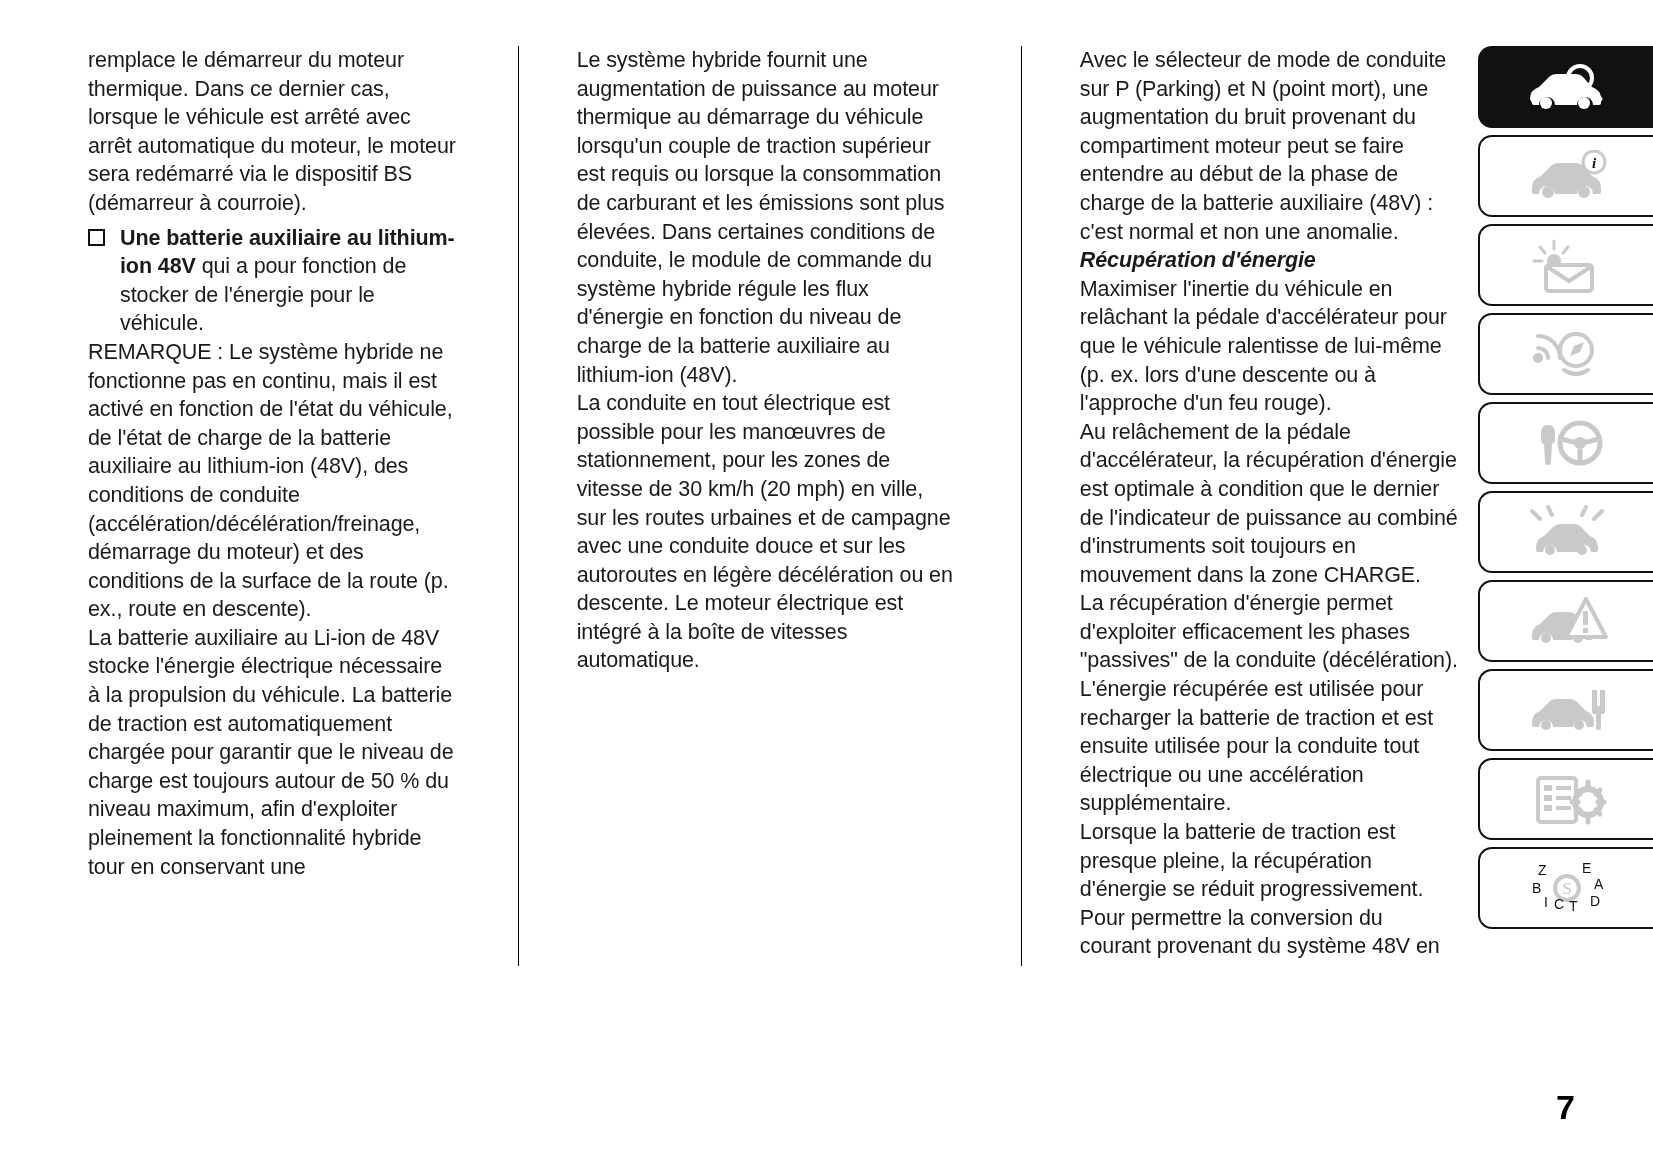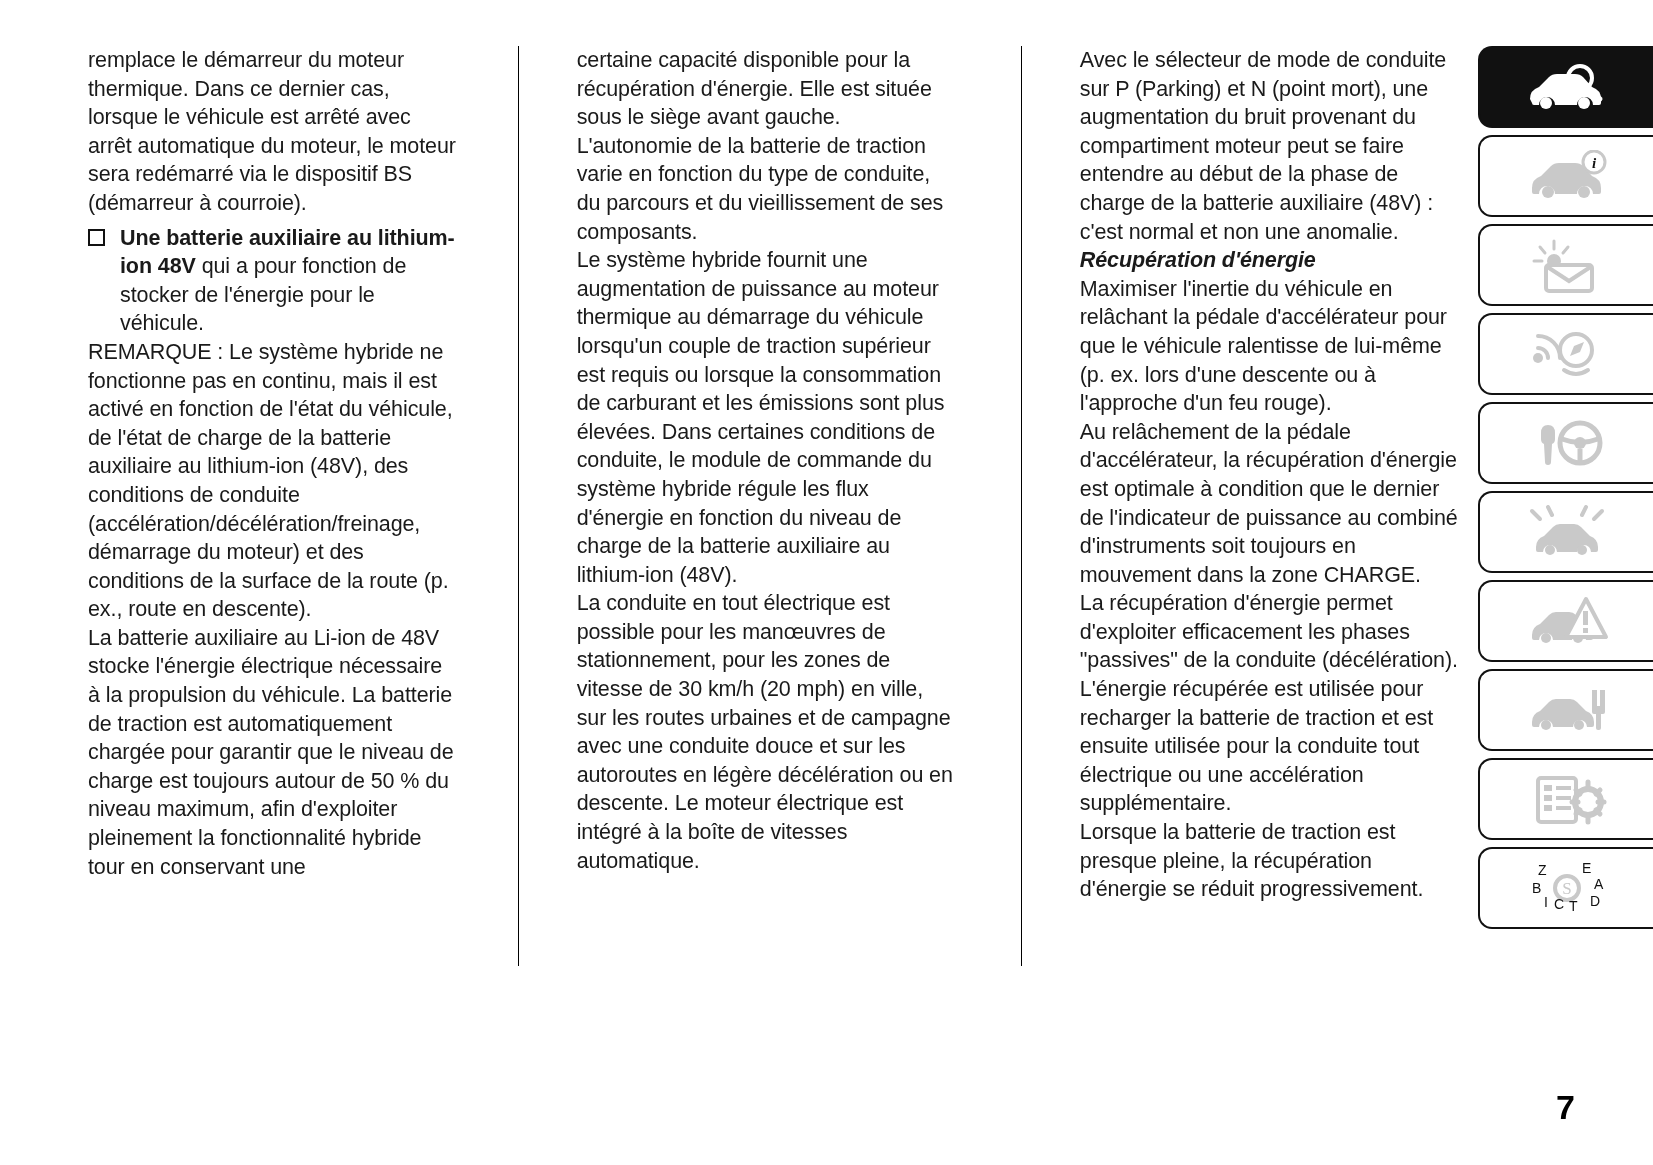--- a/index.html
+++ b/index.html
@@ -130,34 +130,34 @@
         <p><span class="bold">Une batterie auxiliaire au lithium-ion 48V</span><span> qui a pour fonction de stocker de l'énergie pour le véhicule.</span></p>
       </div>
 
       <p>REMARQUE : Le système hybride ne fonctionne pas en continu, mais il est activé en fonction de l'état du véhicule, de l'état de charge de la batterie auxiliaire au lithium-ion (48V), des conditions de conduite (accélération/décélération/freinage, démarrage du moteur) et des conditions de la surface de la route (p. ex., route en descente).</p>
       <p>La batterie auxiliaire au Li-ion de 48V stocke l'énergie électrique nécessaire à la propulsion du véhicule. La batterie de traction est automatiquement chargée pour garantir que le niveau de charge est toujours autour de 50 % du niveau maximum, afin d'exploiter pleinement la fonctionnalité hybride tour en conservant une</p>
     </div>
 
     <div class="col-divider d1"></div>
 
     <div class="col col-2">
-      <p>certaine capacité disponible pour la récupération d'énergie. Elle est située sous le siège avant gauche. L'autonomie de la batterie de traction varie en fonction du type de conduite, du parcours et du vieillissement de ses composants.</p>
       <p>Le système hybride fournit une augmentation de puissance au moteur thermique au démarrage du véhicule lorsqu'un couple de traction supérieur est requis ou lorsque la consommation de carburant et les émissions sont plus élevées. Dans certaines conditions de conduite, le module de commande du système hybride régule les flux d'énergie en fonction du niveau de charge de la batterie auxiliaire au lithium-ion (48V).</p>
       <p>La conduite en tout électrique est possible pour les manœuvres de stationnement, pour les zones de vitesse de 30 km/h (20 mph) en ville, sur les routes urbaines et de campagne avec une conduite douce et sur les autoroutes en légère décélération ou en descente. Le moteur électrique est intégré à la boîte de vitesses automatique.</p>
     </div>
 
     <div class="col-divider d2"></div>
 
     <div class="col col-3">
       <p>Avec le sélecteur de mode de conduite sur P (Parking) et N (point mort), une augmentation du bruit provenant du compartiment moteur peut se faire entendre au début de la phase de charge de la batterie auxiliaire (48V) : c'est normal et non une anomalie.</p>
       <p class="sub-head">Récupération d'énergie</p>
       <p>Maximiser l'inertie du véhicule en relâchant la pédale d'accélérateur pour que le véhicule ralentisse de lui-même (p. ex. lors d'une descente ou à l'approche d'un feu rouge).</p>
       <p>Au relâchement de la pédale d'accélérateur, la récupération d'énergie est optimale à condition que le dernier de l'indicateur de puissance au combiné d'instruments soit toujours en mouvement dans la zone CHARGE.</p>
       <p>La récupération d'énergie permet d'exploiter efficacement les phases "passives" de la conduite (décélération). L'énergie récupérée est utilisée pour recharger la batterie de traction et est ensuite utilisée pour la conduite tout électrique ou une accélération supplémentaire.</p>
       <p>Lorsque la batterie de traction est presque pleine, la récupération d'énergie se réduit progressivement.</p>
+      <p>Pour permettre la conversion du courant provenant du système 48V en</p>
     </div>
 
   </div>
 
   <div class="tabs">
 
     <div class="tab active">
       <span>
         <svg width="86" height="52" viewBox="0 0 86 52">
           <path d="M6 38 q0-9 9-12 l10-10 q3-3 8-3 h18 q5 0 8 3 l9 10 q9 3 9 12 v4 q0 2-2 2 h-6 a8 8 0 0 0-16 0 h-22 a8 8 0 0 0-16 0 h-5 q-2 0-2-2 z" fill="#ffffff"></path>

